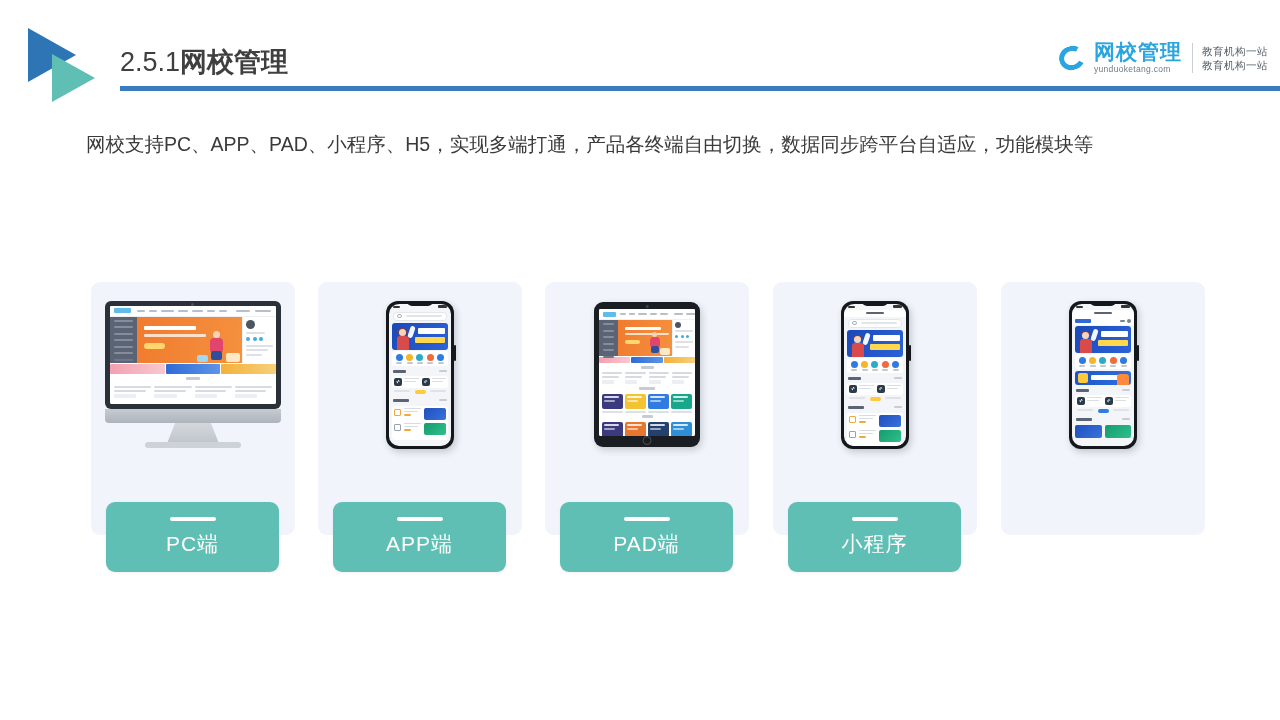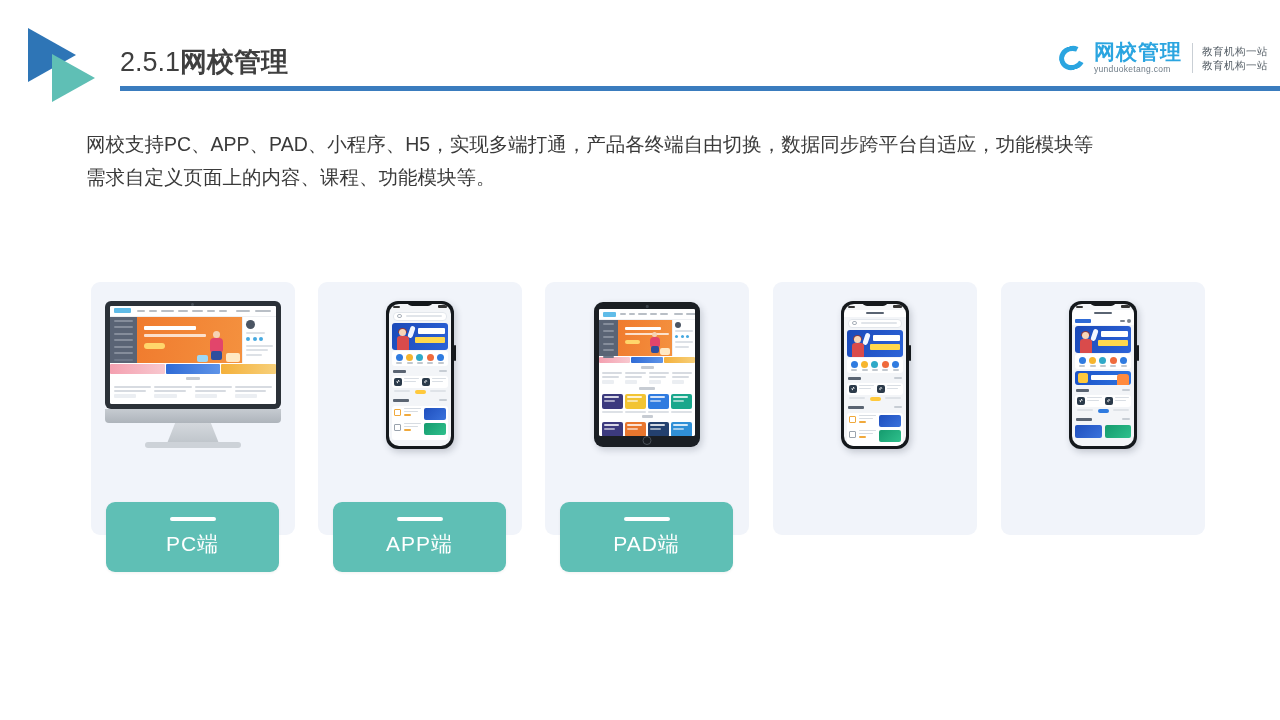--- a/index.html
+++ b/index.html
@@ -285,21 +285,20 @@
     <div class="brand-div"></div>
     <div class="brand-tag">
       <span>教育机构一站</span>
       <span>教育机构一站</span>
     </div>
   </div>
 </div>
 
 <div class="body-copy">
   <p>网校支持PC、APP、PAD、小程序、H5，实现多端打通，产品各终端自由切换，数据同步跨平台自适应，功能模块等</p>
-  <p>需求自定义页面上的内容、课程、功能模块等。</p>
 </div>
 
 <div class="cards">
 
   <div class="card c0">
     <div class="device-zone">
       <div class="monitor">
         <div class="mon-body">
           <div class="mon-dot"></div>
           <div class="mon-screen">
@@ -819,14 +818,18 @@
     <div class="label-text">APP端</div>
   </div>
   <div class="label l0">
     <div class="label-bar"></div>
     <div class="label-text">PC端</div>
   </div>
   <div class="label l2">
     <div class="label-bar"></div>
     <div class="label-text">PAD端</div>
   </div>
+  <div class="label l3">
+    <div class="label-bar"></div>
+    <div class="label-text">小程序</div>
+  </div>
 
 </div>
 
 </body></html>

